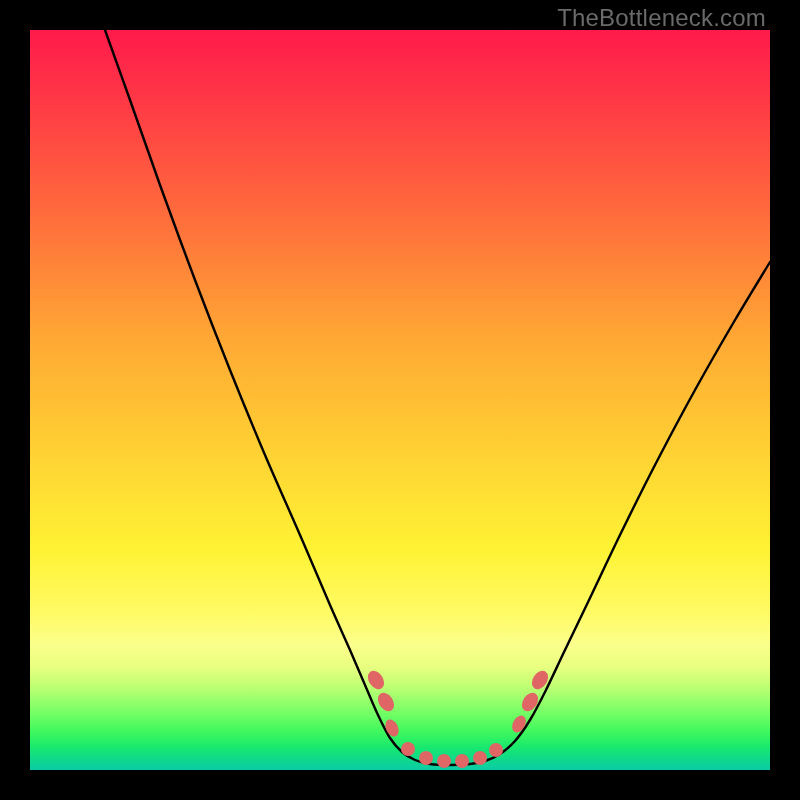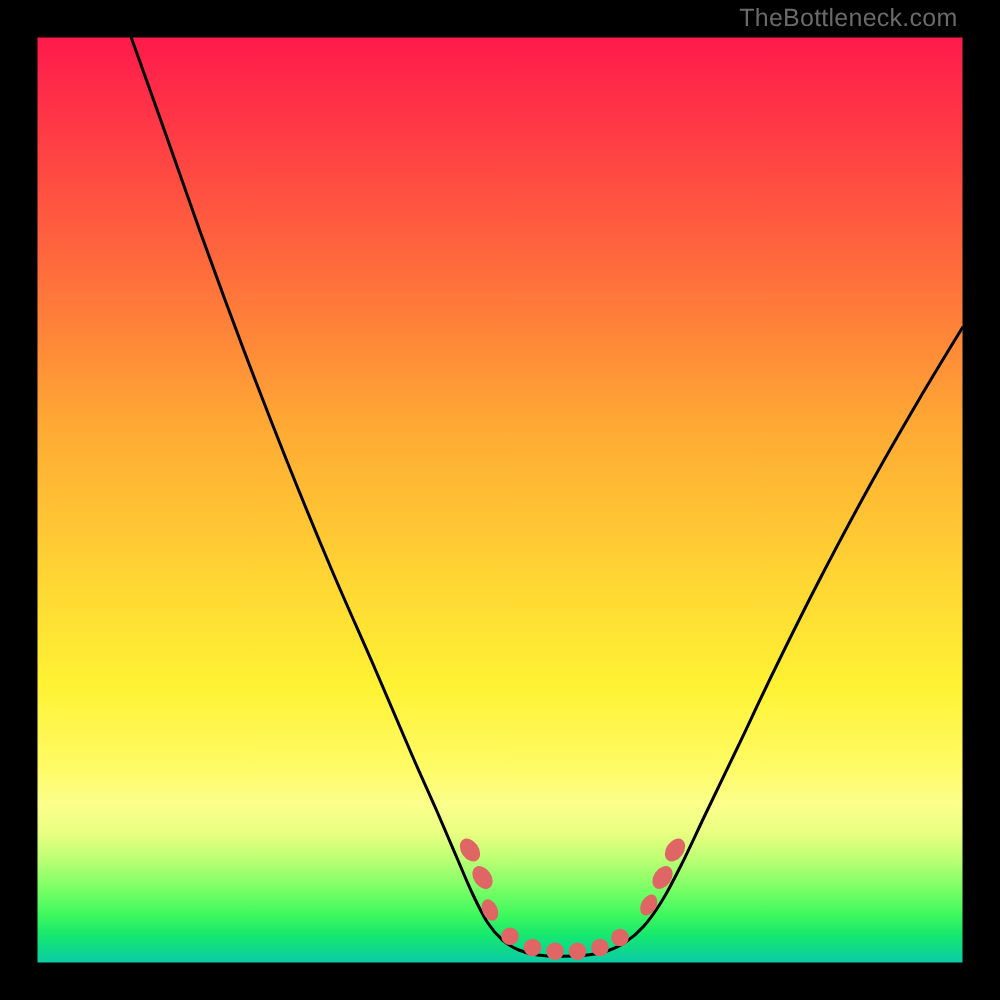--- a/index.html
+++ b/index.html
@@ -54,21 +54,21 @@
   }
   .marker {
     fill: #e06666;
     stroke: none;
   }
   .attribution {
     position: absolute;
     top: 4px;
     right: 34px;
     color: #6a6a6a;
-    font-size: 20px;
+    font-size: 24px;
     letter-spacing: 0.2px;
     user-select: none;
   }
 </style>
 </head>
 <body>
 
 <div class="frame">
   <div class="plot-area"></div>
   <svg class="curve" viewBox="0 0 740 740" preserveAspectRatio="none">

